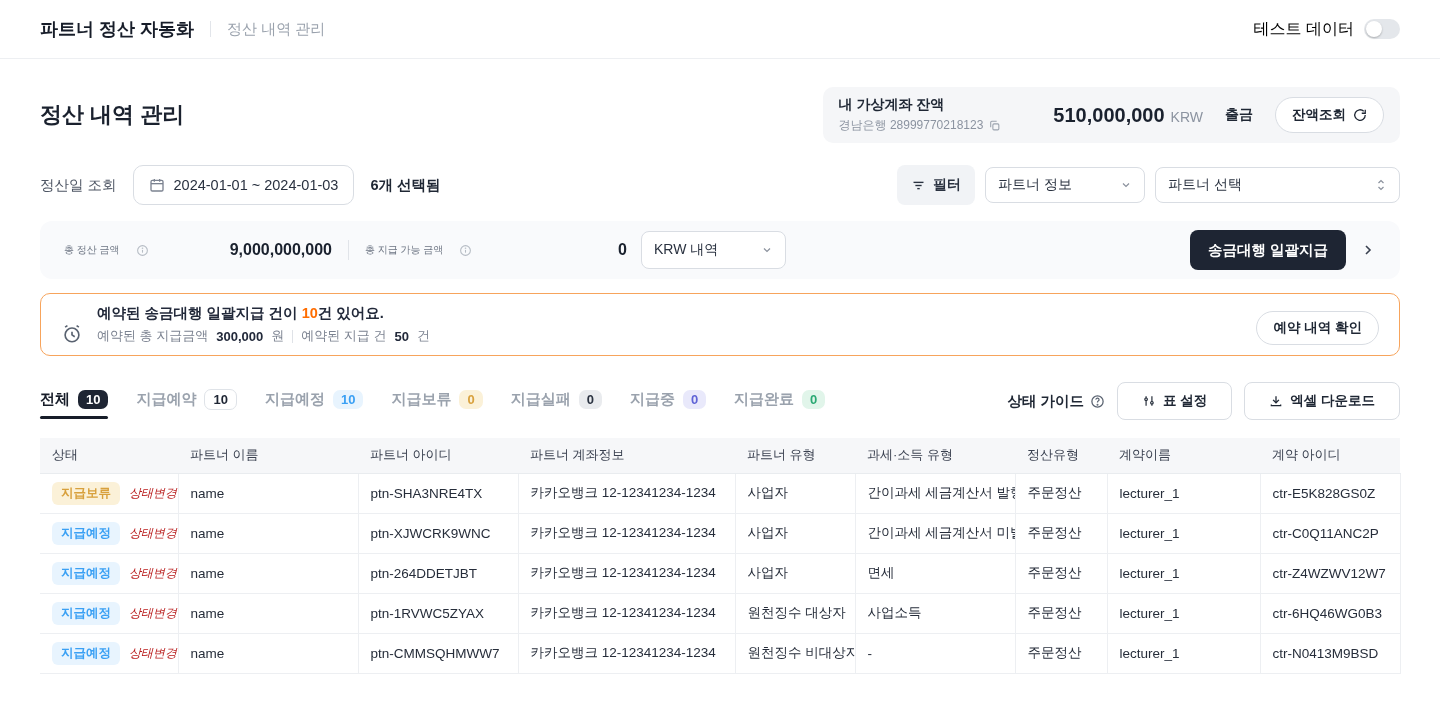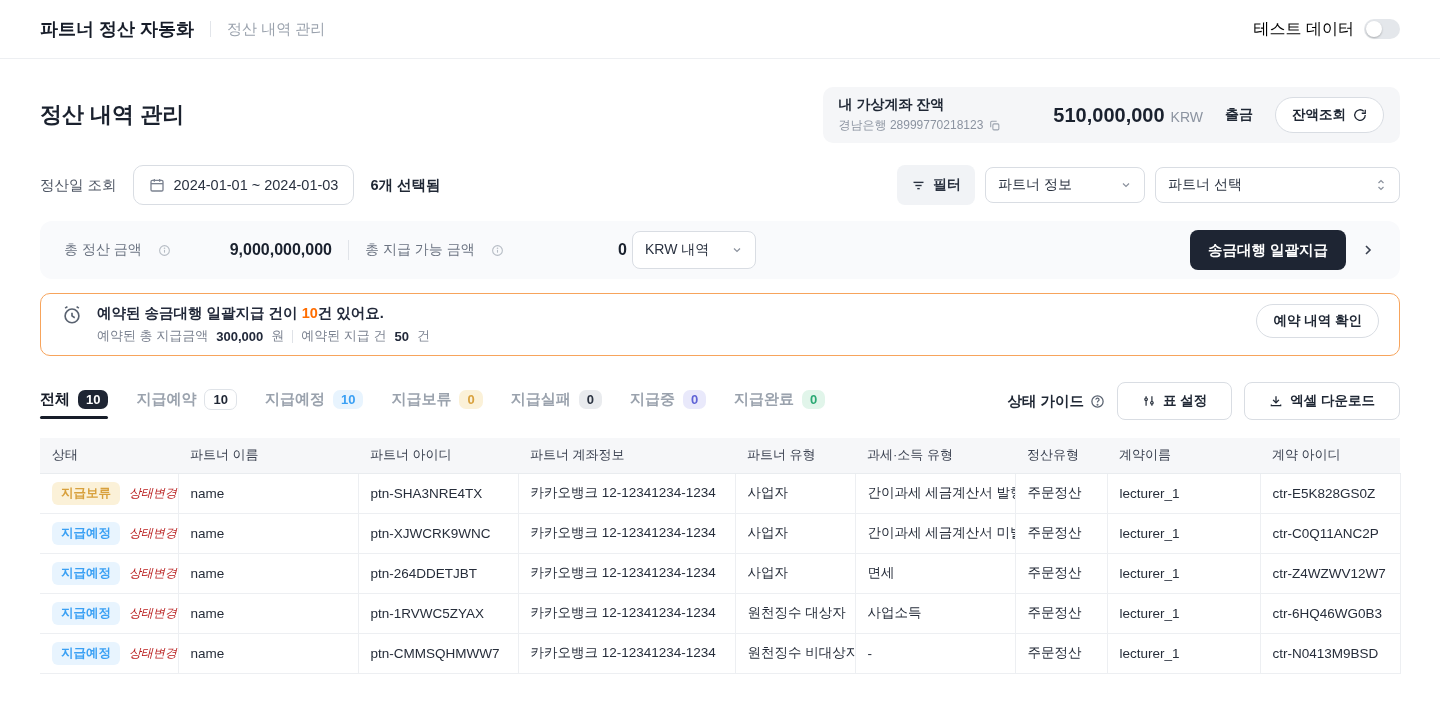--- a/index.html
+++ b/index.html
@@ -48,31 +48,31 @@
   .select-box { display:flex; align-items:center; justify-content:space-between; border:1px solid #d9dde3;
     border-radius:8px; height:36px; padding:0 12px; font-size:14px; color:#2a3240; background:#fff; cursor:pointer; }
   .select-partner-info { width:160px; }
   .select-partner { width:245px; }
 
   .summary-bar { margin-top:16px; background:#f9fafc; border-radius:12px; height:58px;
     display:flex; align-items:center; padding:0 24px; }
   .metric { display:flex; align-items:center; justify-content:space-between; }
   .metric-1 { width:268px; }
   .metric-2 { width:262px; }
-  .metric-label { display:flex; align-items:center; gap:16px; font-size:14px; color:#6c7482; }
+  .metric-label { display:flex; align-items:center; gap:16px; font-size:10px; color:#6c7482; }
   .metric-value { font-size:16px; font-weight:bold; color:#1a212e; }
   .summary-divider { width:1px; height:20px; background:#e1e4e9; margin:0 16px; }
-  .krw-select { width:124px; height:38px; margin-left:5px; background:#fff; }
+  .krw-select { width:145px; height:38px; margin-left:14px; background:#fff; }
   .summary-spacer { flex:1; }
   .bulk-pay-btn { background:#1e2533; color:#fff; font-size:14.5px; font-weight:bold; border:none;
     border-radius:8px; height:40px; padding:0 18px; cursor:pointer; }
   .bulk-chevron { margin-left:14px; color:#3a4150; cursor:pointer; display:flex; }
 
   .notice-banner { margin-top:14px; border:1px solid #f7a45c; border-radius:10px;
-    display:flex; align-items:flex-start; padding:10px 20px; background:#fff; }
+    display:flex; align-items:flex-end; padding:10px 20px; background:#fff; }
   .notice-icon { color:#596270; display:flex; margin-right:14px; }
   .notice-line1 { font-size:14.5px; font-weight:bold; color:#22293a; }
   .notice-count { color:#ff6d00; }
   .notice-line2 { display:flex; align-items:center; gap:8px; margin-top:4px; font-size:13px; color:#7b8290; }
   .notice-strong { color:#22293a; font-weight:bold; }
   .notice-divider { width:1px; height:13px; background:#dfe2e7; }
   .notice-spacer { flex:1; }
   .reserve-btn { background:#fff; border:1px solid #d9dde3; border-radius:17px; height:34px; padding:0 16px;
     font-size:13.5px; font-weight:bold; color:#1f2734; cursor:pointer; }
 

